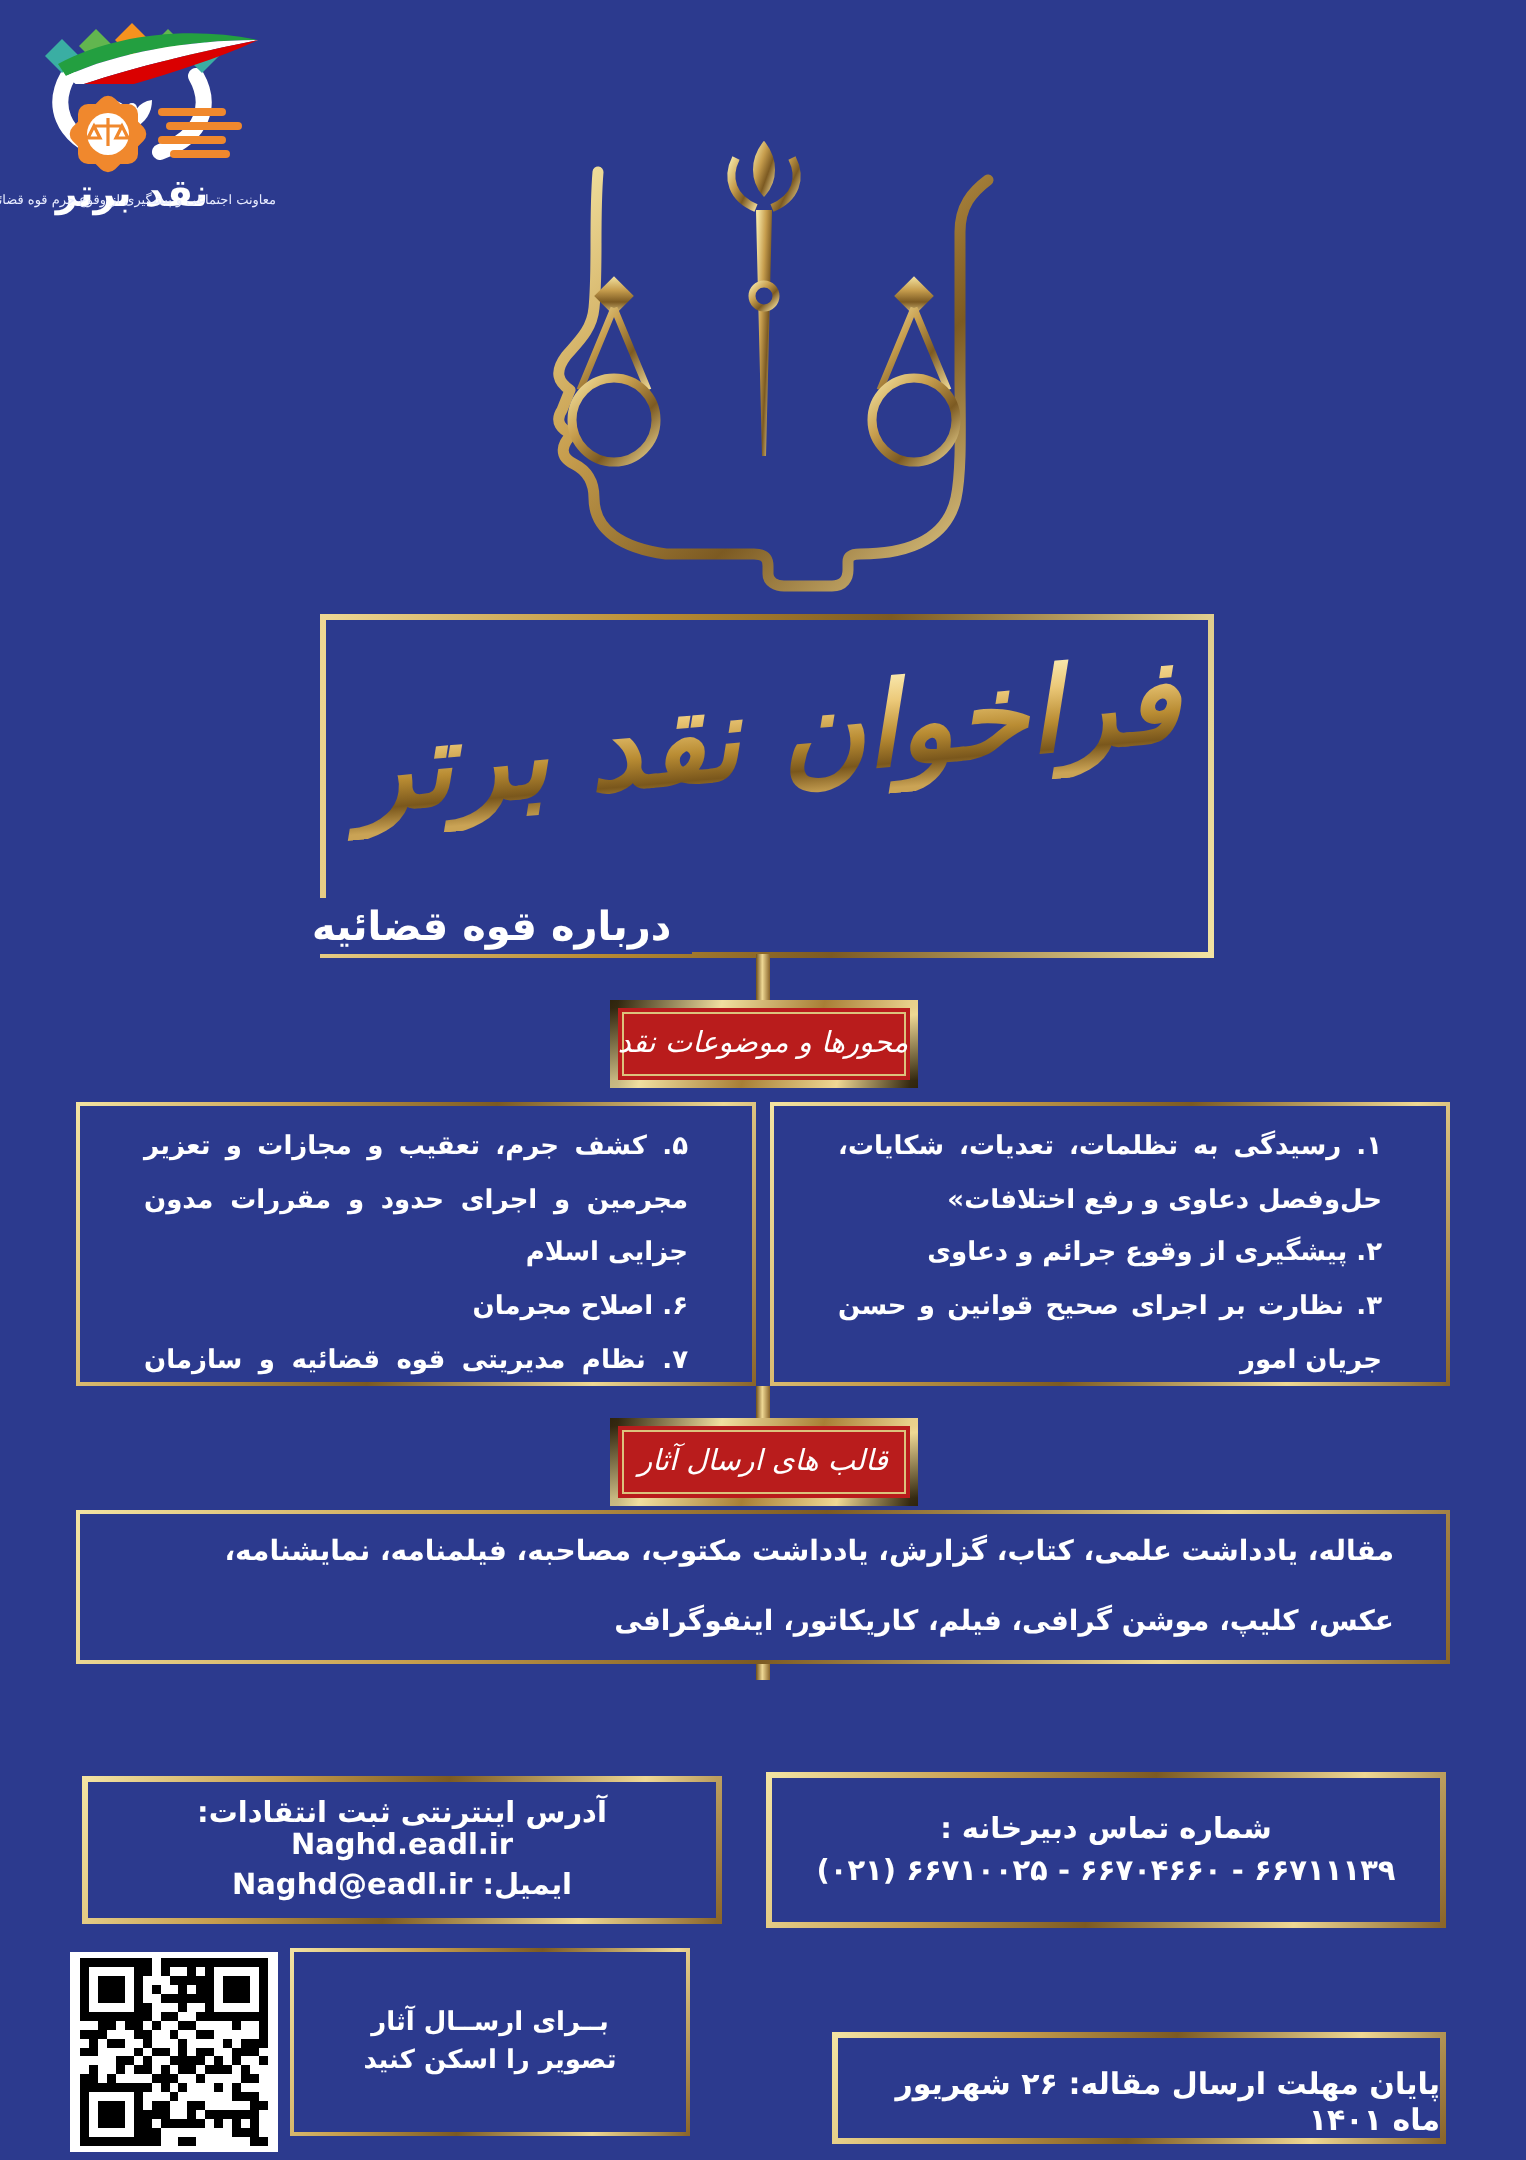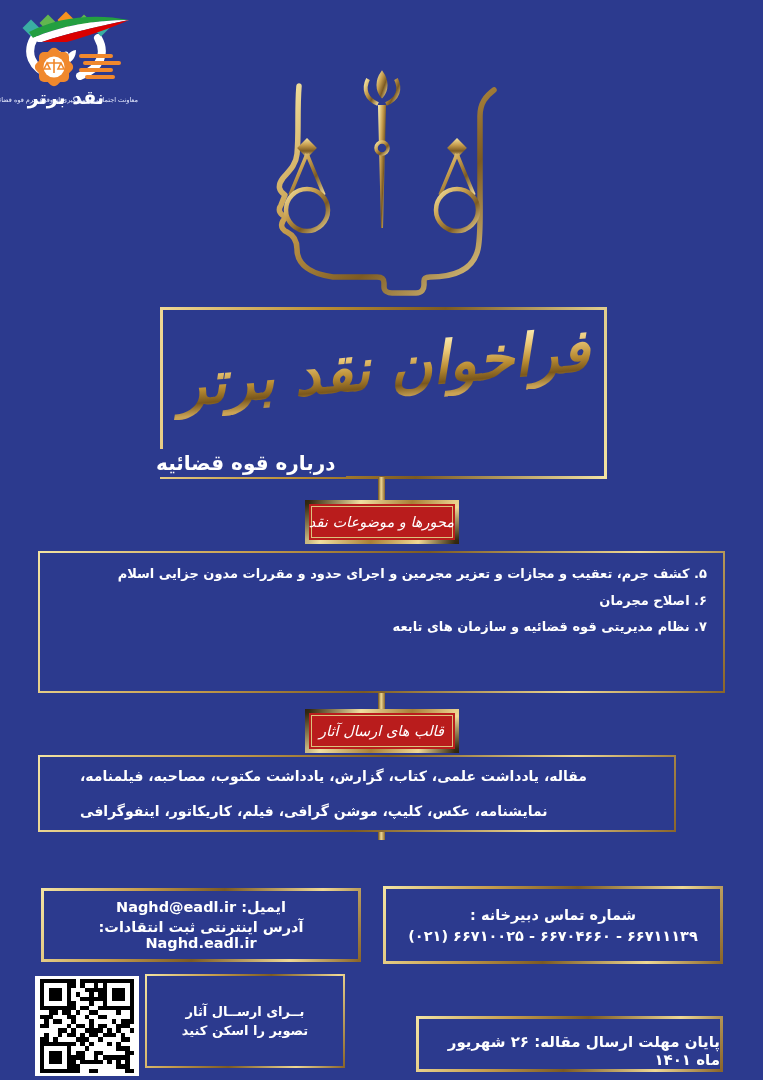--- a/index.html
+++ b/index.html
@@ -59,28 +59,28 @@
     position:absolute; left:146px; top:449px; z-index:3;
     background:#2c3a8e; padding:2px 10px;
     font-size:20px; font-weight:bold; color:#fff; white-space:nowrap;
   }
   
   .topics-row{position:absolute; top:551px; left:38px; width:687px; height:142px; display:flex; gap:7px; direction:rtl;}
   .tbox{
     position:relative; flex:1; box-sizing:border-box; background:#2c3a8e;
     border:2.5px solid;
     border-image:linear-gradient(115deg,#f3e3a2 0%,#c79e4e 28%,#7c5a22 52%,#efd894 80%,#8a652a 100%) 1;
-    padding:8px 16px; overflow:hidden;
+    padding:8px 32px; overflow:hidden;
   }
   .titem{font-size:13px; font-weight:bold; line-height:2.05; text-align:justify;}
   
   .formats-box{
-    top:755px; left:38px; width:638px; height:77px;
-    display:flex; align-items:center; justify-content:center; text-align:left;
-    font-size:14px; font-weight:bold; line-height:2.5; padding:0 40px;
+    top:755px; left:38px; width:687px; height:77px;
+    display:flex; align-items:center; justify-content:center; text-align:right;
+    font-size:14px; font-weight:bold; line-height:2.5; padding:0 26px;
   }
   
   .contact-internet{top:888px; right:402px; left:41px; height:74px; display:flex; flex-direction:column; justify-content:center; gap:4px; text-align:center; font-size:14.5px; font-weight:bold; border-width:3px;}
   .contact-phone{top:886px; right:40px; width:340px; height:78px; display:flex; flex-direction:column; justify-content:center; gap:5px; text-align:center; font-size:14.5px; font-weight:bold; border-width:3px;}
   .latin{direction:ltr; unicode-bidi:embed; font-family:"DejaVu Sans", sans-serif;}
   
   .deadline-box{top:1016px; right:40px; width:307px; height:56px; display:flex; align-items:flex-end; justify-content:center; font-size:15px; font-weight:bold; border-width:3px;}
   .scan-box{top:974px; left:145px; width:200px; height:94px; display:flex; flex-direction:column; justify-content:center; gap:4px; text-align:center; font-size:13px; font-weight:bold;}
   .qr-wrap{position:absolute; left:35px; top:976px; width:104px; height:100px; background:#fff; padding:3px; box-sizing:border-box;}
   .qr-wrap svg{display:block; width:100%; height:100%;}
@@ -166,44 +166,50 @@
   </div>
   <div class="subtitle">درباره قوه قضائیه</div>
 
   <div class="connector" style="top:477px; height:23px;"></div>
   <div class="badge" style="top:500px;">
     <div class="badge-inner">محورها و موضوعات نقد</div>
   </div>
 
   <div class="topics-row">
     <div class="tbox">
+      <div class="titem">۱. رسیدگی به تظلمات، تعدیات، شکایات، حل‌وفصل دعاوی و رفع اختلافات»</div>
+      <div class="titem">۲. پیشگیری از وقوع جرائم و دعاوی</div>
+      <div class="titem">۳. نظارت بر اجرای صحیح قوانین و حسن جریان امور</div>
+
+    </div>
+    <div class="tbox">
       <div class="titem">۵. کشف جرم، تعقیب و مجازات و تعزیر مجرمین و اجرای حدود و مقررات مدون جزایی اسلام</div>
       <div class="titem">۶. اصلاح مجرمان</div>
       <div class="titem">۷. نظام مدیریتی قوه قضائیه و سازمان های تابعه</div>
     </div>
   </div>
 
   <div class="connector" style="top:693px; height:16px;"></div>
   <div class="badge" style="top:709px;">
     <div class="badge-inner">قالب های ارسال آثار</div>
   </div>
   <div class="gbox formats-box">
     <span>مقاله، یادداشت علمی، کتاب، گزارش، یادداشت مکتوب، مصاحبه، فیلمنامه، نمایشنامه، عکس، کلیپ، موشن گرافی، فیلم، کاریکاتور، اینفوگرافی</span>
   </div>
 
   <div class="connector" style="top:832px; height:8px;"></div>
 
   <div class="gbox contact-internet">
     <div>
+      <span>آدرس اینترنتی ثبت انتقادات:</span>
+      <span class="latin">Naghd.eadl.ir</span>
+    </div>
+    <div>
       <span>ایمیل:</span>
       <span class="latin">Naghd@eadl.ir</span>
-    </div>
-    <div>
-      <span>آدرس اینترنتی ثبت انتقادات:</span>
-      <span class="latin">Naghd.eadl.ir</span>
     </div>
   </div>
 
   <div class="gbox contact-phone">
     <div>شماره تماس دبیرخانه :</div>
     <div>۶۶۷۱۱۱۳۹ - ۶۶۷۰۴۶۶۰ - ۶۶۷۱۰۰۲۵ (۰۲۱)</div>
   </div>
 
   <div class="gbox deadline-box">
     <span>پایان مهلت ارسال مقاله: ۲۶ شهریور ماه ۱۴۰۱</span>

